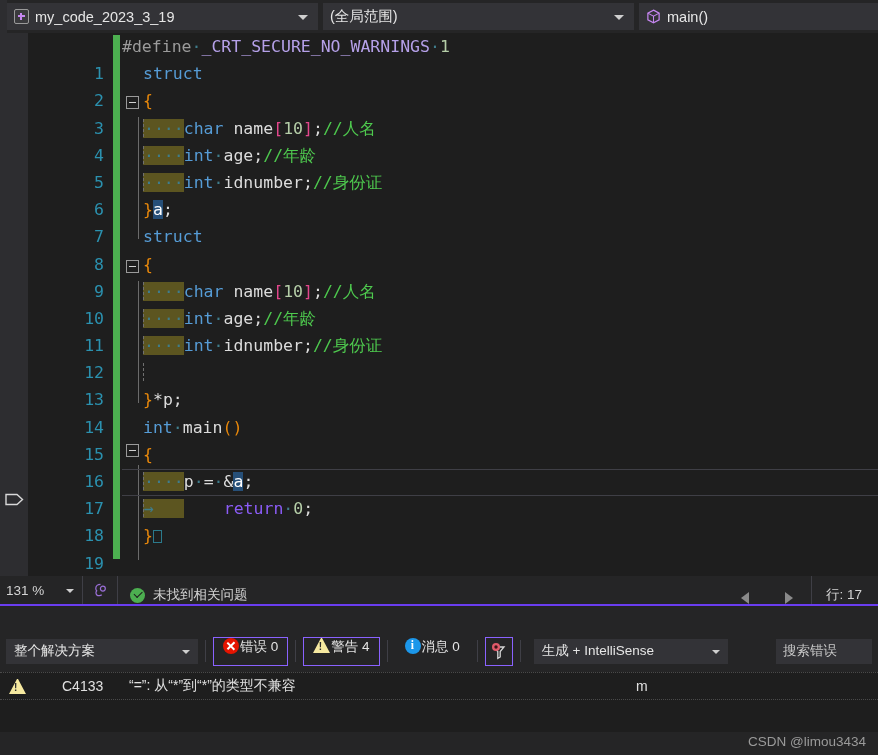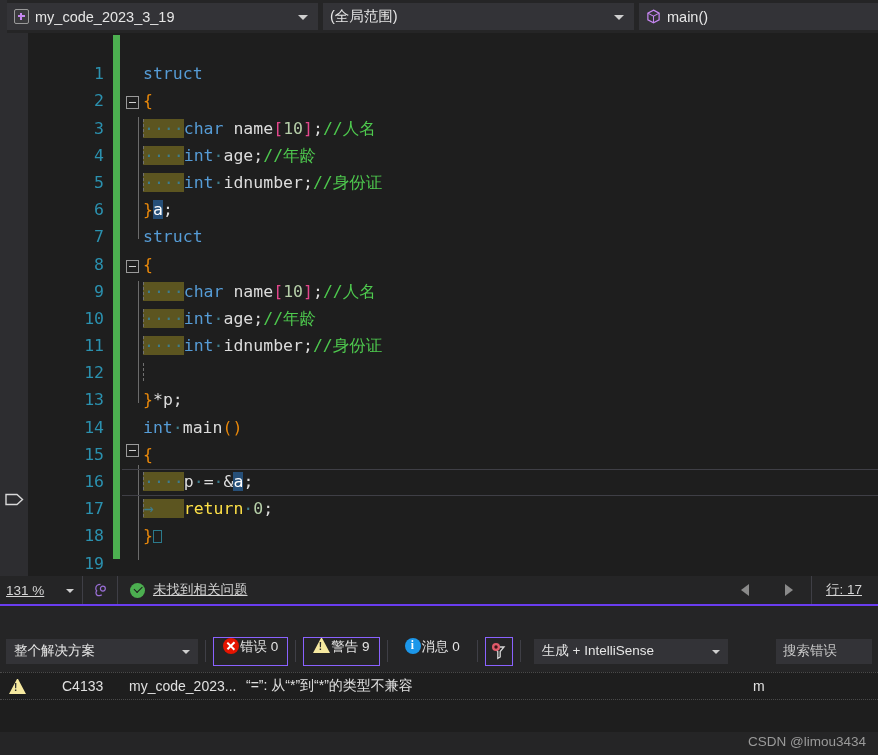--- a/index.html
+++ b/index.html
@@ -94,21 +94,21 @@
   
   .k   { color: #569cd6; }   
   .pp  { color: #9b9b9b; }   
   .mac { color: #b5a0e8; }   
   .id  { color: #dcdcdc; }   
   .cm  { color: #4ec94e; }   
   .br  { color: #e2468c; }   
   .num { color: #b5cea8; }   
   .op  { color: #dcdcdc; }   
   .brc { color: #e8880b; }   
-  .ret { color: #fde047; }   
+  .ret { color: #8b5cf6; margin-left: 40px; }   
   .dot { color: #3f7d8c; }
 
   .sel { background: #264f78; color: #ffffff; }
 
   .indent-hl { background: #5c5520; }
   .guide {
     display: inline-block; width: 0; border-left: 1px dashed #707070;
     height: 18px; vertical-align: -3px;
   }
   .fold {
@@ -125,22 +125,22 @@
   }
   .eofbox {
     display: inline-block; width: 9px; height: 13px;
     border: 1px solid #2b7a8c; vertical-align: -2px;
   }
   .arrow-tab { color: #3f7d8c; }
 
   
   .statusbar {
     position: absolute; left: 0; top: 576px; width: 878px; height: 28px;
-    background: #252526; display: flex; align-items: center;
-    color: #d4d4d4; font-size: 13.5px; text-decoration: underline;
+    background: #252526; display: flex; align-items: flex-end;
+    color: #d4d4d4; font-size: 13.5px;
   }
   .zoom-box {
     width: 82px; height: 28px; display: flex; align-items: center;
     padding-left: 6px; position: relative; background: #252526;
   }
   .zoom-box .caret {
     position: absolute; right: 8px; top: 13px; width: 0; height: 0;
     border-left: 4px solid transparent; border-right: 4px solid transparent;
     border-top: 4px solid #cfcfcf;
   }
@@ -308,20 +308,21 @@
     <div class="fold" style="top:411px"></div>
 
     <div class="vline" style="top:84px;  height:122px"></div>
     <div class="vline" style="top:248px; height:122px"></div>
     <div class="vline" style="top:432px; height:95px"></div>
 
     <div class="code-lines">
 
       <div class="line">
         <span class="lnum">1</span>
+        <span class="ltext"><span class="pp">#define</span><span class="dot">·</span><span class="mac">_CRT_SECURE_NO_WARNINGS</span><span class="dot">·</span><span class="num">1</span></span>
       </div>
 
       <div class="line">
         <span class="lnum">2</span>
         <span class="ltext" style="left:143px"><span class="k">struct</span></span>
       </div>
 
       <div class="line">
         <span class="lnum">3</span>
         <span class="ltext" style="left:143px"><span class="brc">{</span></span>
@@ -447,21 +448,21 @@
 
       <div class="countbtn active">
         <span class="ic-err"></span>
         <span>错误 0</span>
       </div>
 
       <div class="tb-divider"></div>
 
       <div class="countbtn active">
         <span class="ic-warn"></span>
-        <span>警告 9</span>
+        <span>警告 4</span>
       </div>
 
       <div class="tb-divider"></div>
 
       <div class="countbtn">
         <span class="ic-info"></span>
         <span>消息 0</span>
       </div>
 
       <div class="tb-divider"></div>
@@ -487,21 +488,20 @@
     </div>
 
     <div class="errgrid">
 
       <div class="gridrow">
         <div class="gc row-warn-icon">
           <span class="ic-warn"></span>
         </div>
         <div class="gc" style="width:28px"></div>
         <div class="gc" style="width:67px">C4133</div>
-        <div class="gc" style="width:117px">my_code_2023...</div>
         <div class="gc" style="width:507px">“=”: 从“*”到“*”的类型不兼容</div>
         <div class="gc" style="width:125px">m</div>
       </div>
 
       <div class="grid-rest"></div>
     </div>
 
   </div>
 
   <div class="watermark">CSDN @limou3434</div>

